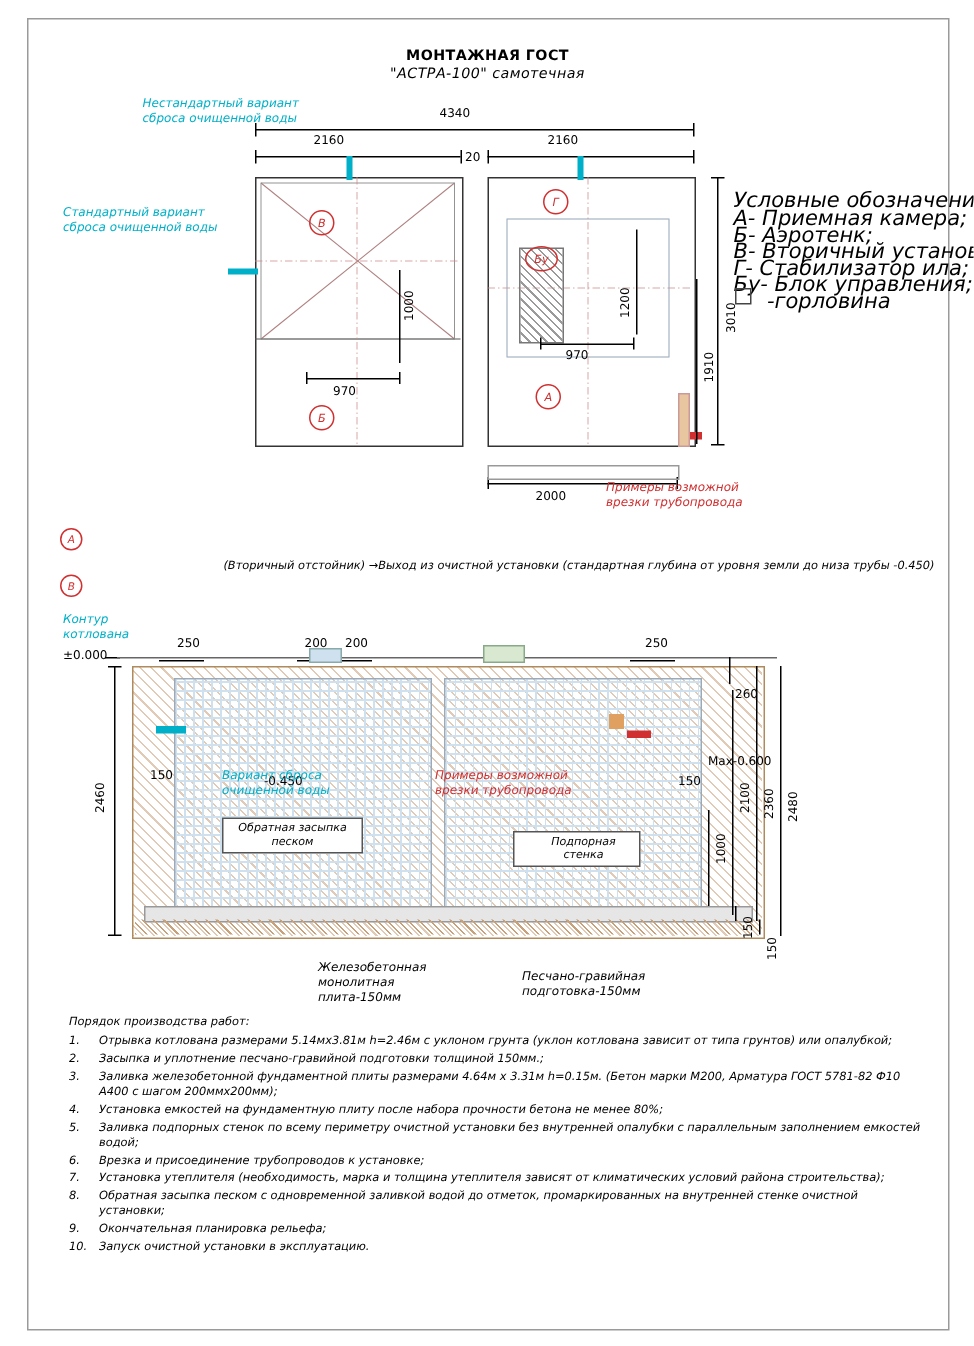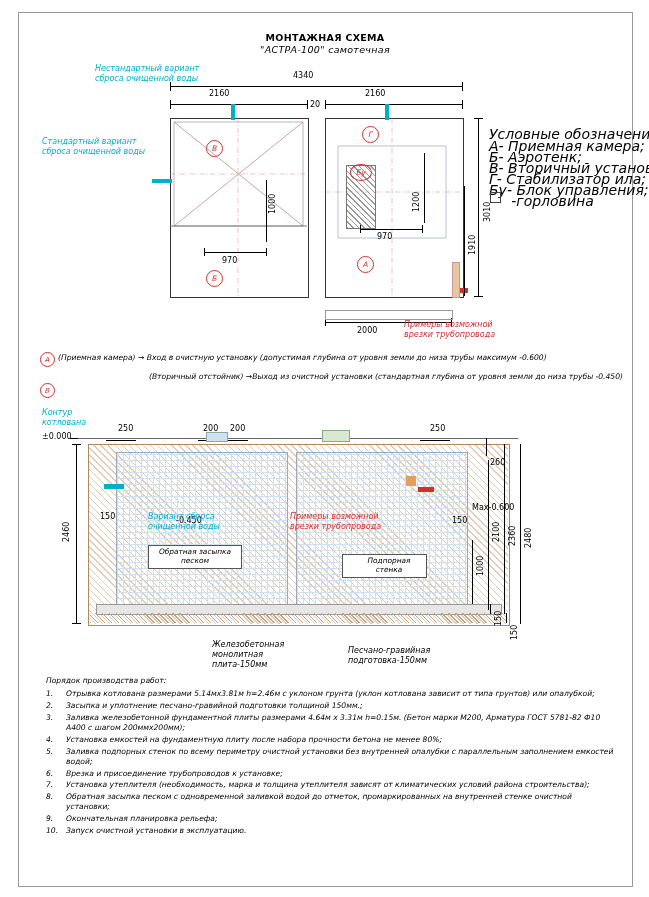--- a/index.html
+++ b/index.html
@@ -37,21 +37,21 @@
      repeating-linear-gradient(45deg,#c8a07a 0 1px,transparent 1px 5px);}
   .lbl-box{position:absolute;background:#fff;border:1px solid #555;font-size:7.4px;font-style:italic;padding:2px 3px;line-height:1.2;text-align:center;white-space:pre;}
   .arrowtxt{font-size:7.6px;font-style:italic;}
 </style>
 </head>
 <body>
 
 <div class="page">
   <div class="frame"></div>
 
-  <div class="abs ttl" style="left:210px;top:32px;width:230px;">МОНТАЖНАЯ СХЕМА</div>
+  <div class="abs ttl" style="left:210px;top:32px;width:230px;">МОНТАЖНАЯ ГОСТ</div>
   <div class="abs ttl ital" style="left:210px;top:44px;width:230px;font-weight:normal;">"АСТРА-100" самотечная</div>
 
   <div class="abs t cy ital" style="left:95px;top:64px;">Нестандартный вариант
 сброса очищенной воды</div>
   <div class="abs t cy ital" style="left:42px;top:137px;">Стандартный вариант
 сброса очищенной воды</div>
 
   <div class="abs t" style="left:293px;top:71px;">4340</div>
   <div class="dimline hline" style="left:170px;top:86px;width:292px;"></div>
   <div class="dimline vline" style="left:170px;top:82px;height:9px;"></div>
@@ -136,21 +136,20 @@
   <div class="legend" style="left:489px;top:158px;">В- Вторичный установки;</div>
   <div class="legend" style="left:489px;top:169px;">Г- Стабилизатор ила;</div>
   <div class="legend" style="left:489px;top:180px;">Бу- Блок управления;</div>
   <div class="legend" style="left:489px;top:191px;">     -горловина</div>
   <div class="abs" style="left:490px;top:192px;width:9px;height:9px;border:1px solid #444;"></div>
 
   <div class="abs t red ital" style="left:404px;top:320px;">Примеры возможной
 врезки трубопровода</div>
 
   <div class="circk" style="left:40px;top:352px;">А</div>
-  <div class="abs arrowtxt" style="left:58px;top:353px;width:560px;">(Приемная камера)  →  Вход в очистную установку (допустимая глубина от уровня земли до низа трубы максимум -0.600)</div>
 
   <div class="circk" style="left:40px;top:383px;">В</div>
   <div class="abs arrowtxt" style="left:58px;top:372px;width:565px;text-align:right;">(Вторичный отстойник) →Выход из очистной установки (стандартная глубина от уровня земли до низа трубы -0.450)</div>
 
   <div class="abs t cy ital" style="left:42px;top:408px;">Контур
 котлована</div>
   <div class="abs t" style="left:42px;top:432px;">±0.000</div>
 
   <div class="dimline hline" style="left:70px;top:438px;width:10px;"></div>
   <div class="abs" style="left:78px;top:438px;width:440px;height:1px;background:#666;"></div>

